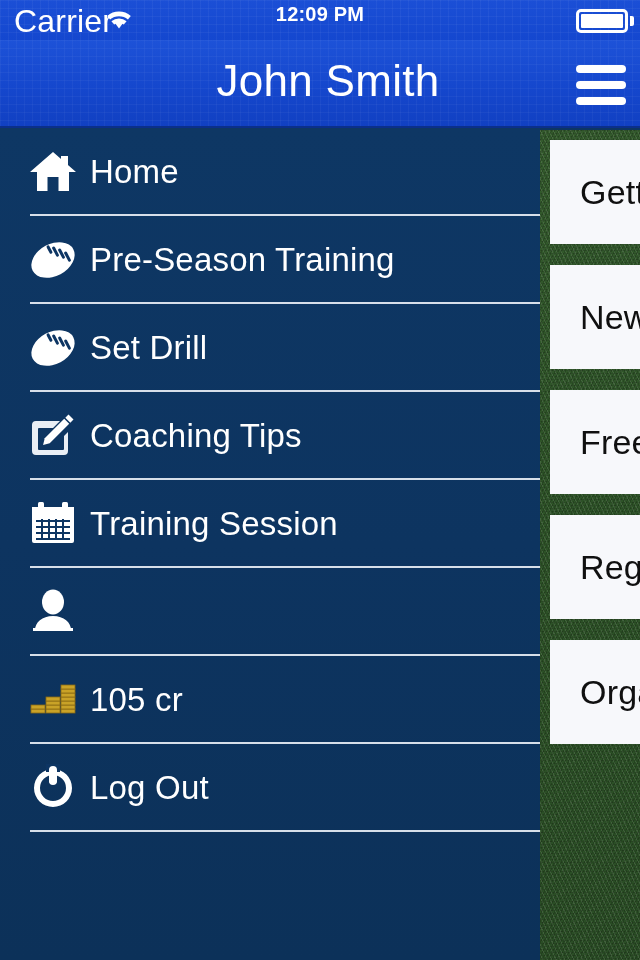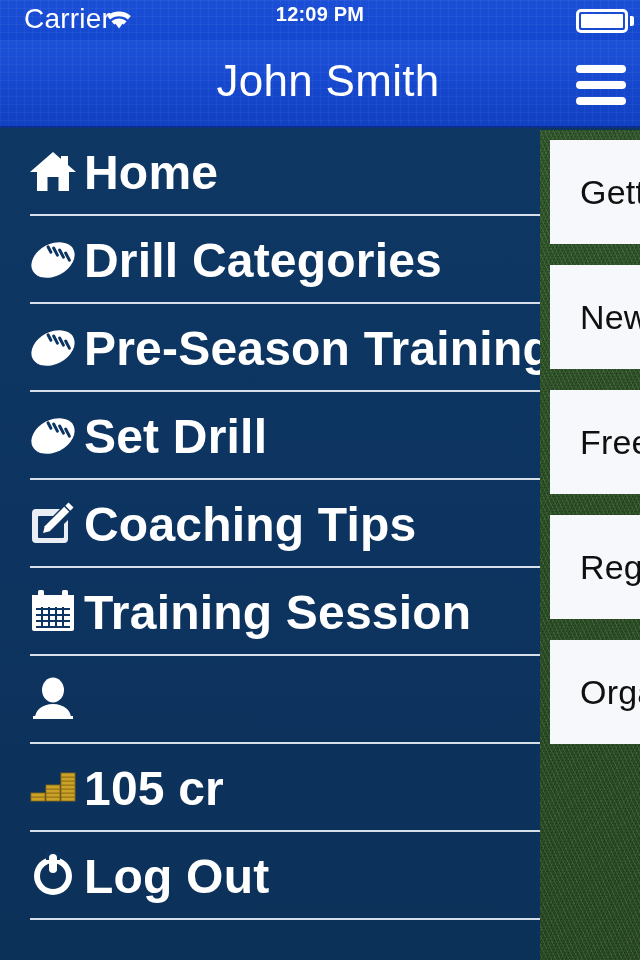--- a/index.html
+++ b/index.html
@@ -26,25 +26,24 @@
     width: 640px; height: 40px;
     background:
       repeating-linear-gradient(to right, rgba(255,255,255,.045) 0 1px, transparent 1px 8px),
       repeating-linear-gradient(to bottom, rgba(255,255,255,.045) 0 1px, transparent 1px 8px),
       linear-gradient(to bottom, #1b4fd6 0%, #1447cf 100%);
     z-index: 30;
   }
   .sb-carrier {
     position: absolute;
     left: 14px; top: 3px;
-    font-size: 28px;
+    font-size: 32px;
     color: #ffffff;
     letter-spacing: .2px;
     font-weight: 400;
-    margin-left: 10px;
   }
   .sb-wifi {
     position: absolute;
     left: 104px; top: 8px;
     width: 30px; height: 24px;
   }
   .sb-time {
     position: absolute;
     left: 0; top: 3px;
     width: 640px;
@@ -171,25 +170,25 @@
     position: relative;
     width: 62px;
     min-width: 62px;
     height: 56px;
     margin-left: 22px;
     display: flex;
     align-items: center;
     justify-content: center;
   }
   .menu-label {
-    font-size: 48px;
+    font-size: 33px;
     color: #ffffff;
-    font-weight: 700;
+    font-weight: 400;
     letter-spacing: .2px;
-    margin-left: 0;
+    margin-left: 6px;
     white-space: nowrap;
   }
   .menu-divider {
     position: absolute;
     left: 30px;
     bottom: 0;
     width: 510px;
     height: 2px;
     background: #e8eef5;
     opacity: .92;
@@ -257,33 +256,20 @@
   <div id="sidebar">
     <div id="menu-list">
         <div class="menu-item">
           <div class="menu-icon">
             <svg width="50" height="50" viewBox="0 0 50 50">
               <path d="M25 5 L48 25 L41 25 L41 44 L30.5 44 L30.5 30 L19.5 30 L19.5 44 L9 44 L9 25 L2 25 Z" fill="#ffffff"></path>
               <rect x="33" y="9" width="7" height="10" fill="#ffffff"></rect>
             </svg>
           </div>
           <div class="menu-label">Home</div>
-          <div class="menu-divider"></div>
-        </div>
-        <div class="menu-item">
-          <div class="menu-icon">
-            <span class="ic-ball">
-              <span class="body"></span>
-              <span class="lace l0"></span>
-              <span class="lace l1"></span>
-              <span class="lace l2"></span>
-              <span class="lace l3"></span>
-            </span>
-          </div>
-          <div class="menu-label">Drill Categories</div>
           <div class="menu-divider"></div>
         </div>
         <div class="menu-item">
           <div class="menu-icon">
             <span class="ic-ball">
               <span class="body"></span>
               <span class="lace l0"></span>
               <span class="lace l1"></span>
               <span class="lace l2"></span>
               <span class="lace l3"></span>

